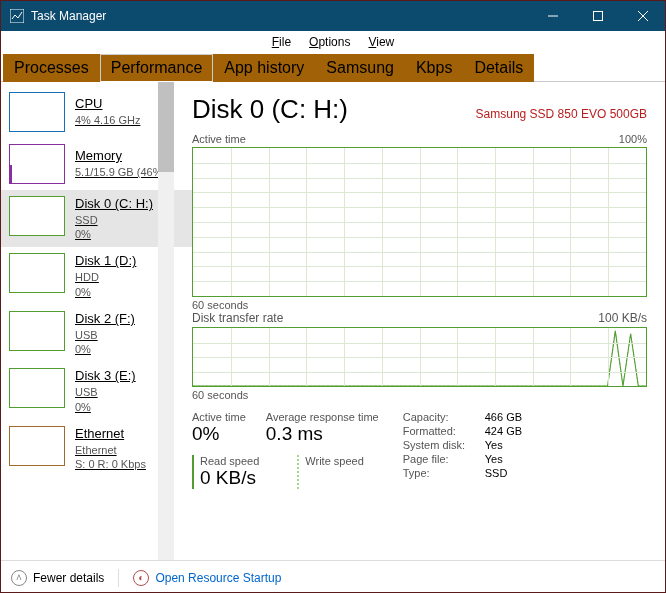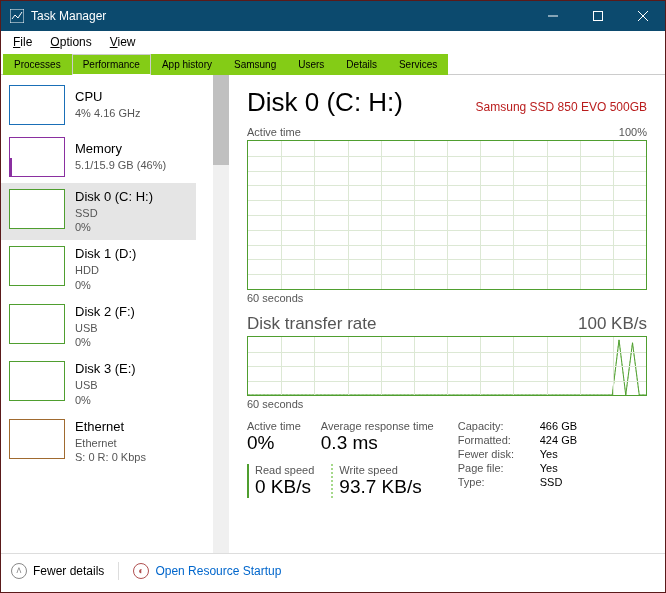--- a/index.html
+++ b/index.html
@@ -2,55 +2,55 @@
 <html><head>
 <meta charset="utf-8">
 <style>
 * { box-sizing: border-box; margin: 0; padding: 0; }
 body { font-family: "Segoe UI", Tahoma, sans-serif; font-size: 12px; color: #000; background: #fff; width: 666px; height: 593px; overflow: hidden; border: 1px solid #5a1a1a; }
 .titlebar { background: #0c4a6e; color: #fff; height: 30px; display: flex; align-items: center; padding-left: 8px; }
 .titlebar-icon { width: 16px; height: 16px; margin-right: 6px; display: inline-flex; align-items: center; justify-content: center; }
 .titlebar-title { flex: 1; font-size: 12px; }
 .titlebar-buttons { display: flex; }
 .titlebar-btn { width: 45px; height: 30px; display: flex; align-items: center; justify-content: center; color: #fff; }
-.menubar { height: 22px; display: flex; align-items: center; padding: 2px 4px; gap: 2px; }
+.menubar { height: 22px; display: flex; align-items: center; padding: 2px 4px; gap: 2px; justify-content: center; }
 .menu-item { padding: 2px 8px; font-size: 12px; }
 .menu-item u { text-decoration: underline; }
 .tabs { display: flex; border-bottom: 1px solid #ccc; padding-left: 2px; }
-.tab { padding: 4px 10px; font-size: 10px; border: 1px solid transparent; position: relative; top: 1px; background: #84cc16; }
+.tab { padding: 4px 10px; font-size: 16px; border: 1px solid transparent; position: relative; top: 1px; background: #a16207; }
 .tab.active { border: 1px solid #ccc; border-bottom: 1px solid #fff; }
 .content { display: flex; height: 478px; }
 .sidebar { width: 195px; overflow-y: auto; padding: 4px 0; }
 .sb-item { display: flex; padding: 6px 8px; gap: 10px; cursor: pointer; }
 .sb-item.selected { background: #e5e5e5; }
 .sb-thumb { width: 56px; height: 40px; border: 1px solid; flex-shrink: 0; background: #fff; position: relative; }
 .sb-info { display: flex; flex-direction: column; justify-content: center; line-height: 1.3; }
 .sb-title { font-size: 13px; }
 .sb-sub { font-size: 11px; color: #555; }
 .scrollbar-track { position: absolute; right: 0; top: 0; bottom: 0; width: 16px; background: #f0f0f0; }
 .scrollbar-thumb { position: absolute; top: 0; width: 16px; height: 90px; background: #c0c0c0; }
-.sidebar-wrap { position: relative; width: 228px; }
+.sidebar-wrap { position: relative; width: 173px; text-decoration: underline; }
 .main { flex: 1; padding: 12px 18px 8px 18px; }
 .main-header { display: flex; align-items: baseline; justify-content: space-between; margin-bottom: 8px; }
 .main-title { font-size: 26px; font-weight: 400; }
 .main-model { font-size: 12px; color: #b91c1c; }
 .chart-head { display: flex; justify-content: space-between; font-size: 11px; color: #555; margin-bottom: 2px; }
 .chart { border: 1px solid #4f9e2f; height: 150px; background: #fff; position: relative; }
 .chart-grid-h { position: absolute; left: 0; right: 0; border-top: 1px solid #dce8d4; }
 .chart-grid-v { position: absolute; top: 0; bottom: 0; border-left: 1px solid #dce8d4; }
 .chart2 { border: 1px solid #4f9e2f; height: 60px; background: #fff; position: relative; margin-top: 2px; overflow: hidden; }
 .chart-footer { font-size: 11px; color: #555; margin-top: 2px; }
-.chart-head2 { display: flex; justify-content: space-between; font-size: 17px; color: #555; margin-top: 10px; }
+.chart-head2 { display: flex; justify-content: space-between; font-size: 12px; color: #555; }
 .stats { display: flex; margin-top: 10px; gap: 24px; }
 .stats-left { display: flex; flex-direction: column; gap: 10px; }
 .stat-row1 { display: flex; gap: 20px; }
 .stat-block { display: flex; flex-direction: column; }
 .stat-label { font-size: 11px; color: #555; }
 .stat-value { font-size: 19px; font-weight: 400; margin-top: 0; }
-.stat-row2 { display: flex; gap: 17px; }
+.stat-row2 { display: flex; gap: 38px; }
 .stat-bar { border-left: 2px solid; padding-left: 6px; }
 .stat-bar.read { border-color: #4f9e2f; }
 .stat-bar.write { border-color: #a5d88a; border-left-style: dotted; }
 .stats-right { display: flex; flex-direction: column; gap: 2px; font-size: 11px; }
 .kv-row { display: flex; }
 .kv-key { width: 82px; color: #555; }
 .kv-val { }
 .footer { border-top: 1px solid #ddd; height: 34px; display: flex; align-items: center; padding: 0 10px; gap: 14px; }
 .footer-item { display: flex; align-items: center; gap: 6px; font-size: 12px; }
 .footer-link { color: #0066cc; }
@@ -91,23 +91,22 @@
   <span class="menu-item"><u>F</u><span></span>ile</span>
   <span class="menu-item"><u>O</u>ptions</span>
   <span class="menu-item"><u>V</u>iew</span>
 </div>
 
 <div class="tabs">
   <div class="tab">Processes</div>
   <div class="tab active">Performance</div>
   <div class="tab">App history</div>
   <div class="tab">Samsung</div>
-  <div class="tab">Users</div>
+  <div class="tab">Kbps</div>
   <div class="tab">Details</div>
-  <div class="tab">Services</div>
 </div>
 
 <div class="content">
   <div class="sidebar-wrap">
     <div class="sidebar" id="sidebar">
         <div class="sb-item">
           <div class="sb-thumb" style="border-color: rgb(26, 111, 183);"></div>
           <div class="sb-info">
             <div class="sb-title">CPU</div>
             <div class="sb-sub">4% 4.16 GHz</div>
@@ -224,35 +223,34 @@
             <span class="stat-value">0.3 ms</span>
           </div>
         </div>
         <div class="stat-row2">
           <div class="stat-block stat-bar read">
             <span class="stat-label">Read speed</span>
             <span class="stat-value">0 KB/s</span>
           </div>
           <div class="stat-block stat-bar write">
             <span class="stat-label">Write speed</span>
-            <span class="stat-value">93.7 KB/s</span>
           </div>
         </div>
       </div>
       <div class="stats-right">
         <div class="kv-row">
             <span class="kv-key">Capacity:</span>
             <span class="kv-val">466 GB</span>
           </div>
         <div class="kv-row">
             <span class="kv-key">Formatted:</span>
             <span class="kv-val">424 GB</span>
           </div>
         <div class="kv-row">
-            <span class="kv-key">Fewer disk:</span>
+            <span class="kv-key">System disk:</span>
             <span class="kv-val">Yes</span>
           </div>
         <div class="kv-row">
             <span class="kv-key">Page file:</span>
             <span class="kv-val">Yes</span>
           </div>
         <div class="kv-row">
             <span class="kv-key">Type:</span>
             <span class="kv-val">SSD</span>
           </div>

